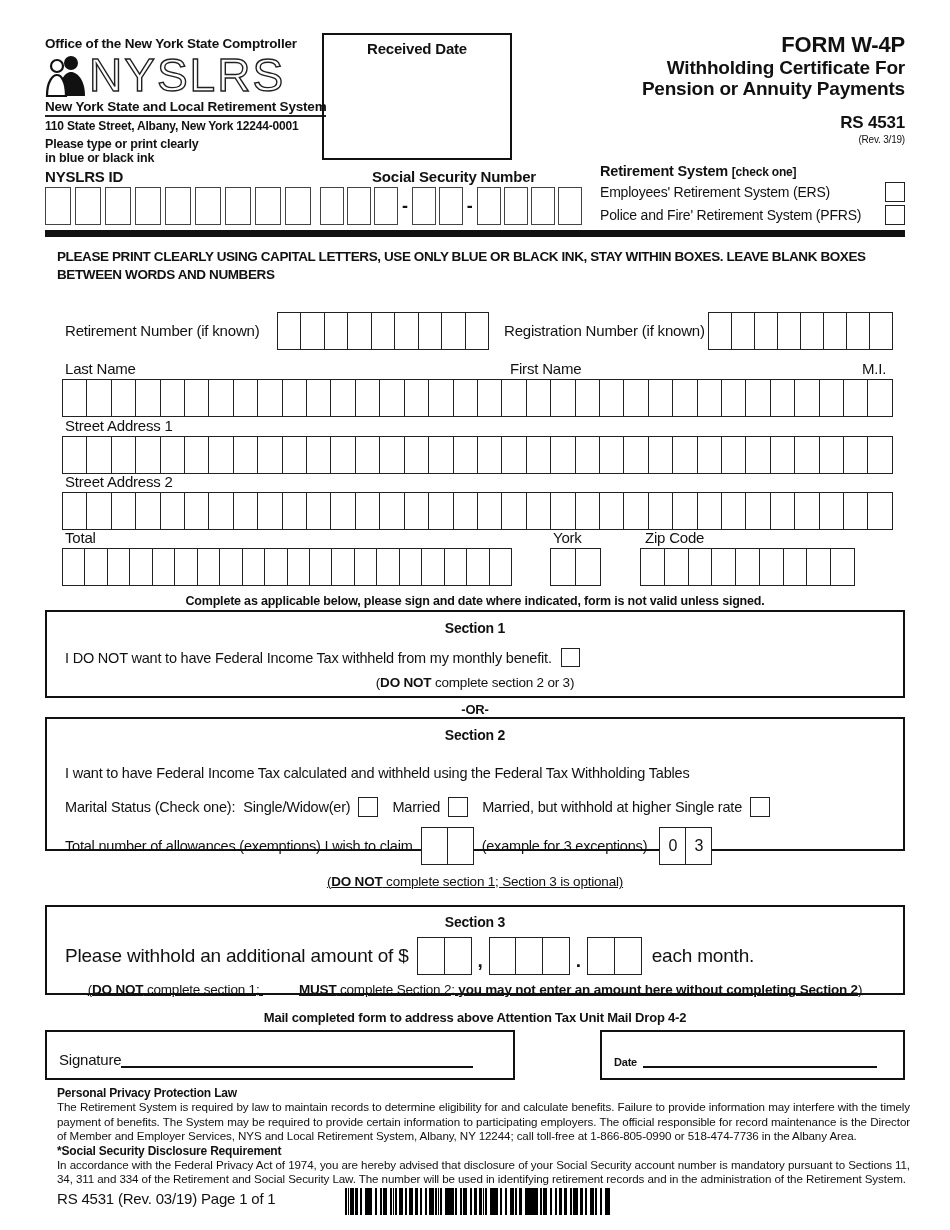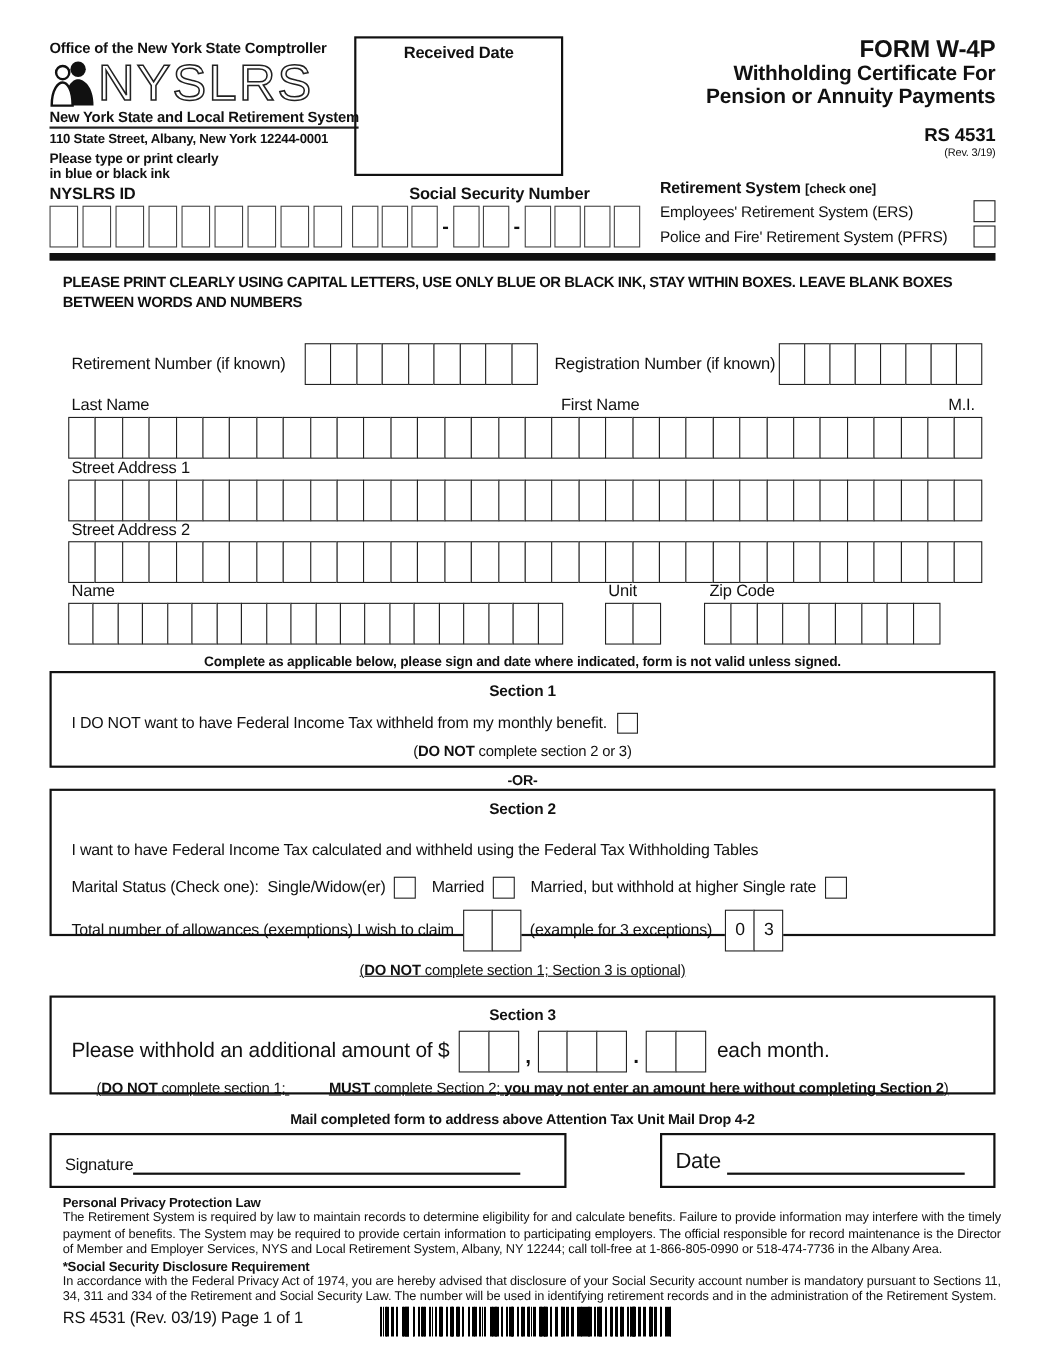--- a/index.html
+++ b/index.html
@@ -287,22 +287,22 @@
       <span class="cell"></span>
       <span class="cell"></span>
       <span class="cell"></span>
       <span class="cell"></span>
       <span class="cell"></span>
       <span class="cell"></span>
       <span class="cell"></span>
       <span class="cell"></span>
     </div>
 
-  <div class="abs lbl15" style="left:65px; top:529px;">Name</div>
-  <div class="abs lbl15" style="left:553px; top:529px;">Unit</div>
+  <div class="abs lbl15" style="left:65px; top:529px;">Total</div>
+  <div class="abs lbl15" style="left:553px; top:529px;">York</div>
   <div class="abs lbl15" style="left:645px; top:529px;">Zip Code</div>
   <div class="abs comb h38" style="left:62px; top:548px; width:450px;">
       <span class="cell"></span>
       <span class="cell"></span>
       <span class="cell"></span>
       <span class="cell"></span>
       <span class="cell"></span>
       <span class="cell"></span>
       <span class="cell"></span>
       <span class="cell"></span>
@@ -399,21 +399,21 @@
     <div class="sec-note uline" style="margin-top:7px;"><span>(</span><span style="font-weight: bold;">DO NOT</span><span> complete section 1; </span><span style="font-weight: bold; margin-left: 36px;">MUST</span><span> complete Section 2; </span><span style="font-weight: bold;">you may not enter an amount here without completing Section 2</span><span>)</span></div>
   </div>
 
   <div class="abs ctr b" style="left:45px; top:1010px; width:860px; font-size:13px;">Mail completed form to address above Attention Tax Unit Mail Drop 4-2</div>
 
   <div class="abs sig-box" style="left:45px; top:1030px; width:470px; height:50px;">
     <span style="font-size:15px;">Signature</span>
     <span class="sig-line" style="margin-right:28px;"></span>
   </div>
   <div class="abs sig-box" style="left:600px; top:1030px; width:305px; height:50px;">
-    <span style="font-size:20px;">Date</span>
+    <span style="font-size:11px;font-weight:bold;">Date</span>
     <span class="sig-line" style="margin-left:6px; margin-right:14px;"></span>
   </div>
 
   <div class="abs footer">
     <div class="fine-title">Personal Privacy Protection Law</div>
     <div class="fine-text">The Retirement System is required by law to maintain records to determine eligibility for and calculate benefits. Failure to provide information may interfere with the timely payment of benefits. The System may be required to provide certain information to participating employers. The official responsible for record maintenance is the Director of Member and Employer Services, NYS and Local Retirement System, Albany, NY 12244; call toll-free at 1-866-805-0990 or 518-474-7736 in the Albany Area.</div>
     <div class="fine-title">*Social Security Disclosure Requirement</div>
     <div class="fine-text">In accordance with the Federal Privacy Act of 1974, you are hereby advised that disclosure of your Social Security account number is mandatory pursuant to Sections 11, 34, 311 and 334 of the Retirement and Social Security Law.  The number will be used in identifying retirement records and in the administration of the Retirement System.</div>
   </div>
 

